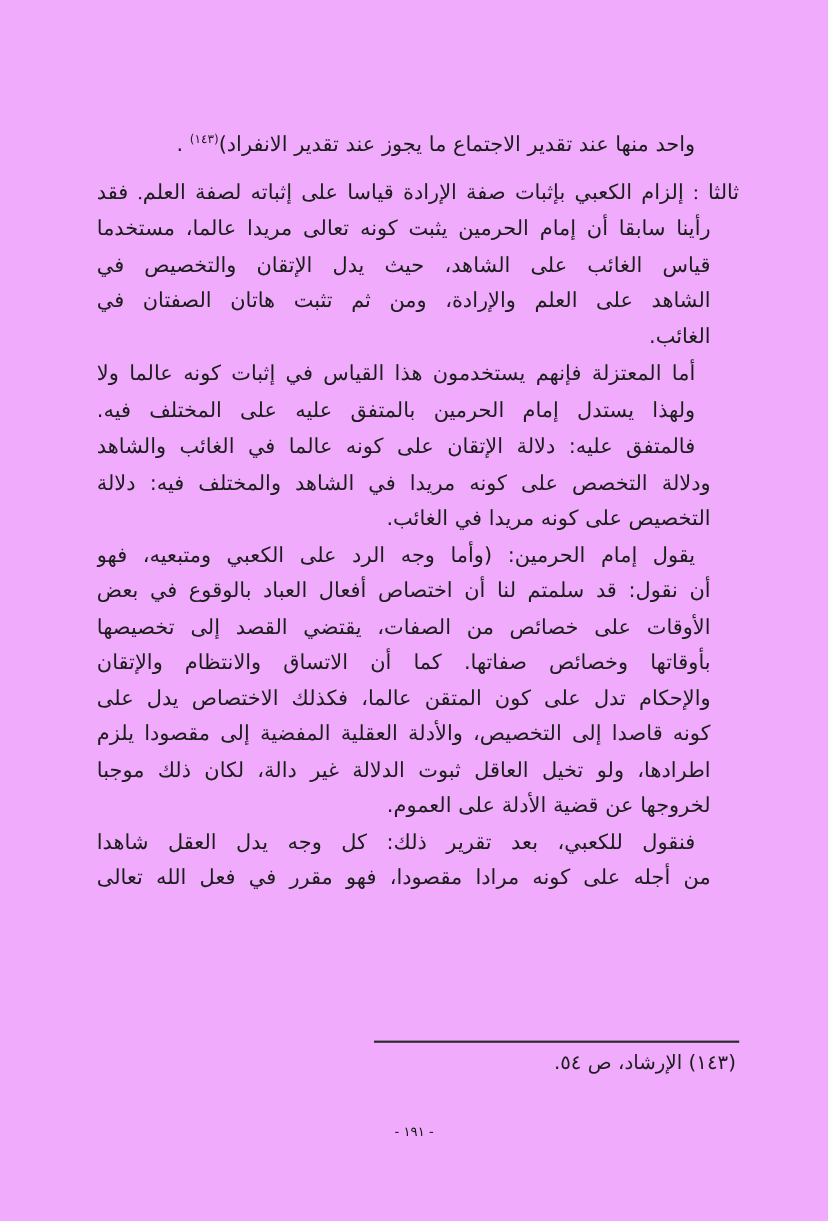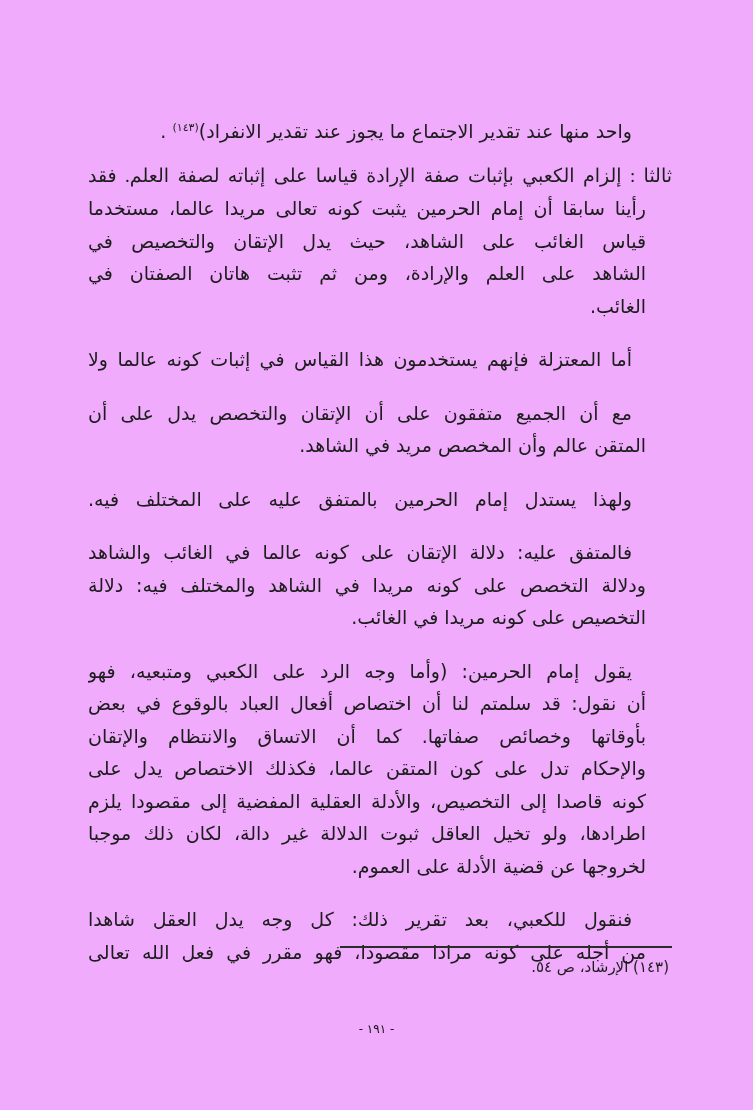--- a/index.html
+++ b/index.html
@@ -18,21 +18,21 @@
   
   .text-block {
     position:absolute;
     top:115px; right:81px; left:88px;
     direction:rtl;
     font-size:19px;
     line-height:32.5px;
     color:#1c1c1c;
   }
   .para { margin:0; }
-  .para + .para { margin-top:21px; }
+  .para + .para { margin-top:1px; }
   .para.gap { margin-top:12px; }
   .line { height:32.5px; overflow:hidden; white-space:normal; }
   .al-full { text-align:justify; text-align-last:justify; }
   .al-end  { text-align:right; text-align-last:right; }
   .in-none { margin-right:0;font-family:Liberation Serif, serif; }
   .in-body { margin-right:26px; }
   .in-para { margin-right:40px; }
   sup.fn-ref {
     font-size:11px;
     vertical-align:super;
@@ -44,21 +44,21 @@
     position:absolute;
     top:946px; right:81px;
     width:332px; height:2px;
     background:#2b2b2b;
   }
   .footnote {
     position:absolute;
     top:954px; right:84px; left:88px;
     direction:rtl;
     text-align:right;
-    font-size:15px;
+    font-size:18px;
     line-height:26px;
     color:#1c1c1c;
   }
   .page-number {
     position:absolute;
     top:1022px; left:0; right:0;
     text-align:center;
     direction:rtl;
     font-size:12px;
     letter-spacing:1px;
@@ -78,34 +78,31 @@
         <div class="line al-full in-none"><span>ثالثا : إلزام الكعبي بإثبات صفة الإرادة قياسا على إثباته لصفة العلم. فقد</span></div>
         <div class="line al-full in-body"><span>رأينا سابقا أن إمام الحرمين يثبت كونه تعالى مريدا عالما، مستخدما</span></div>
         <div class="line al-full in-body"><span>قياس الغائب على الشاهد، حيث يدل الإتقان والتخصيص في</span></div>
         <div class="line al-full in-body"><span>الشاهد على العلم والإرادة، ومن ثم تثبت هاتان الصفتان في</span></div>
         <div class="line al-end in-body"><span>الغائب.</span></div>
       </div>
       <div class="para">
         <div class="line al-full in-para"><span>أما المعتزلة فإنهم يستخدمون هذا القياس في إثبات كونه عالما ولا</span></div>
       </div>
       <div class="para">
-        <div class="line al-full in-para"><span>مع أن الجميع متفقون على أن الإتقان والتخصص يدل على أن</span></div>
-        <div class="line al-end in-body"><span>المتقن عالم وأن المخصص مريد في الشاهد.</span></div>
-      </div>
-      <div class="para">
         <div class="line al-full in-para"><span>ولهذا يستدل إمام الحرمين بالمتفق عليه على المختلف فيه.</span></div>
       </div>
       <div class="para">
         <div class="line al-full in-para"><span>فالمتفق عليه: دلالة الإتقان على كونه عالما في الغائب والشاهد</span></div>
         <div class="line al-full in-body"><span>ودلالة التخصص على كونه مريدا في الشاهد والمختلف فيه: دلالة</span></div>
         <div class="line al-end in-body"><span>التخصيص على كونه مريدا في الغائب.</span></div>
       </div>
       <div class="para">
         <div class="line al-full in-para"><span>يقول إمام الحرمين: (وأما وجه الرد على الكعبي ومتبعيه، فهو</span></div>
         <div class="line al-full in-body"><span>أن نقول: قد سلمتم لنا أن اختصاص أفعال العباد بالوقوع في بعض</span></div>
+        <div class="line al-full in-body"><span>الأوقات على خصائص من الصفات، يقتضي القصد إلى تخصيصها</span></div>
         <div class="line al-full in-body"><span>بأوقاتها وخصائص صفاتها. كما أن الاتساق والانتظام والإتقان</span></div>
         <div class="line al-full in-body"><span>والإحكام تدل على كون المتقن عالما، فكذلك الاختصاص يدل على</span></div>
         <div class="line al-full in-body"><span>كونه قاصدا إلى التخصيص، والأدلة العقلية المفضية إلى مقصودا يلزم</span></div>
         <div class="line al-full in-body"><span>اطرادها، ولو تخيل العاقل ثبوت الدلالة غير دالة، لكان ذلك موجبا</span></div>
         <div class="line al-end in-body"><span>لخروجها عن قضية الأدلة على العموم.</span></div>
       </div>
       <div class="para">
         <div class="line al-full in-para"><span>فنقول للكعبي، بعد تقرير ذلك: كل وجه يدل العقل شاهدا</span></div>
         <div class="line al-full in-body"><span>من أجله على كونه مرادا مقصودا، فهو مقرر في فعل الله تعالى</span></div>
       </div>

